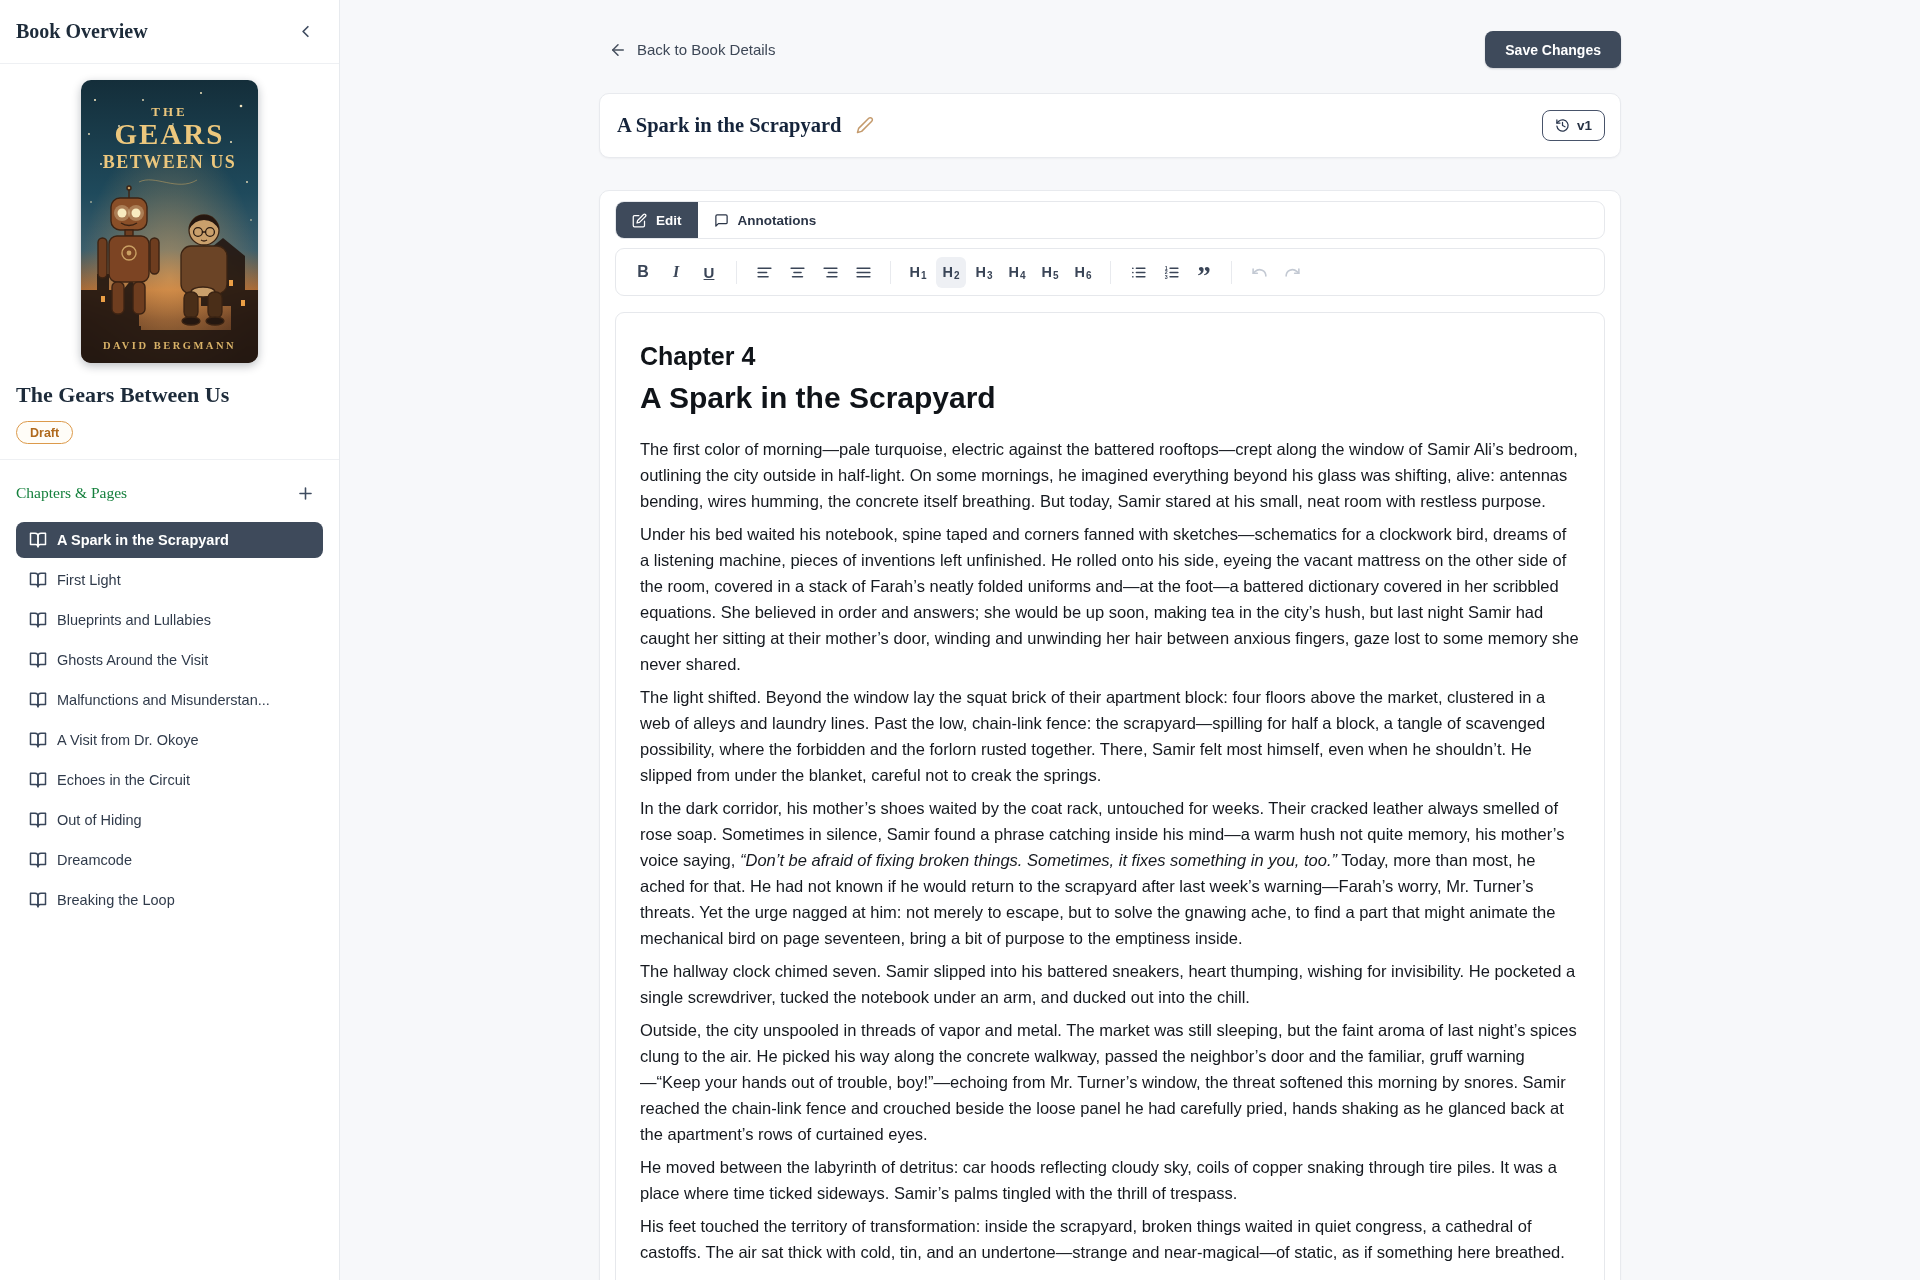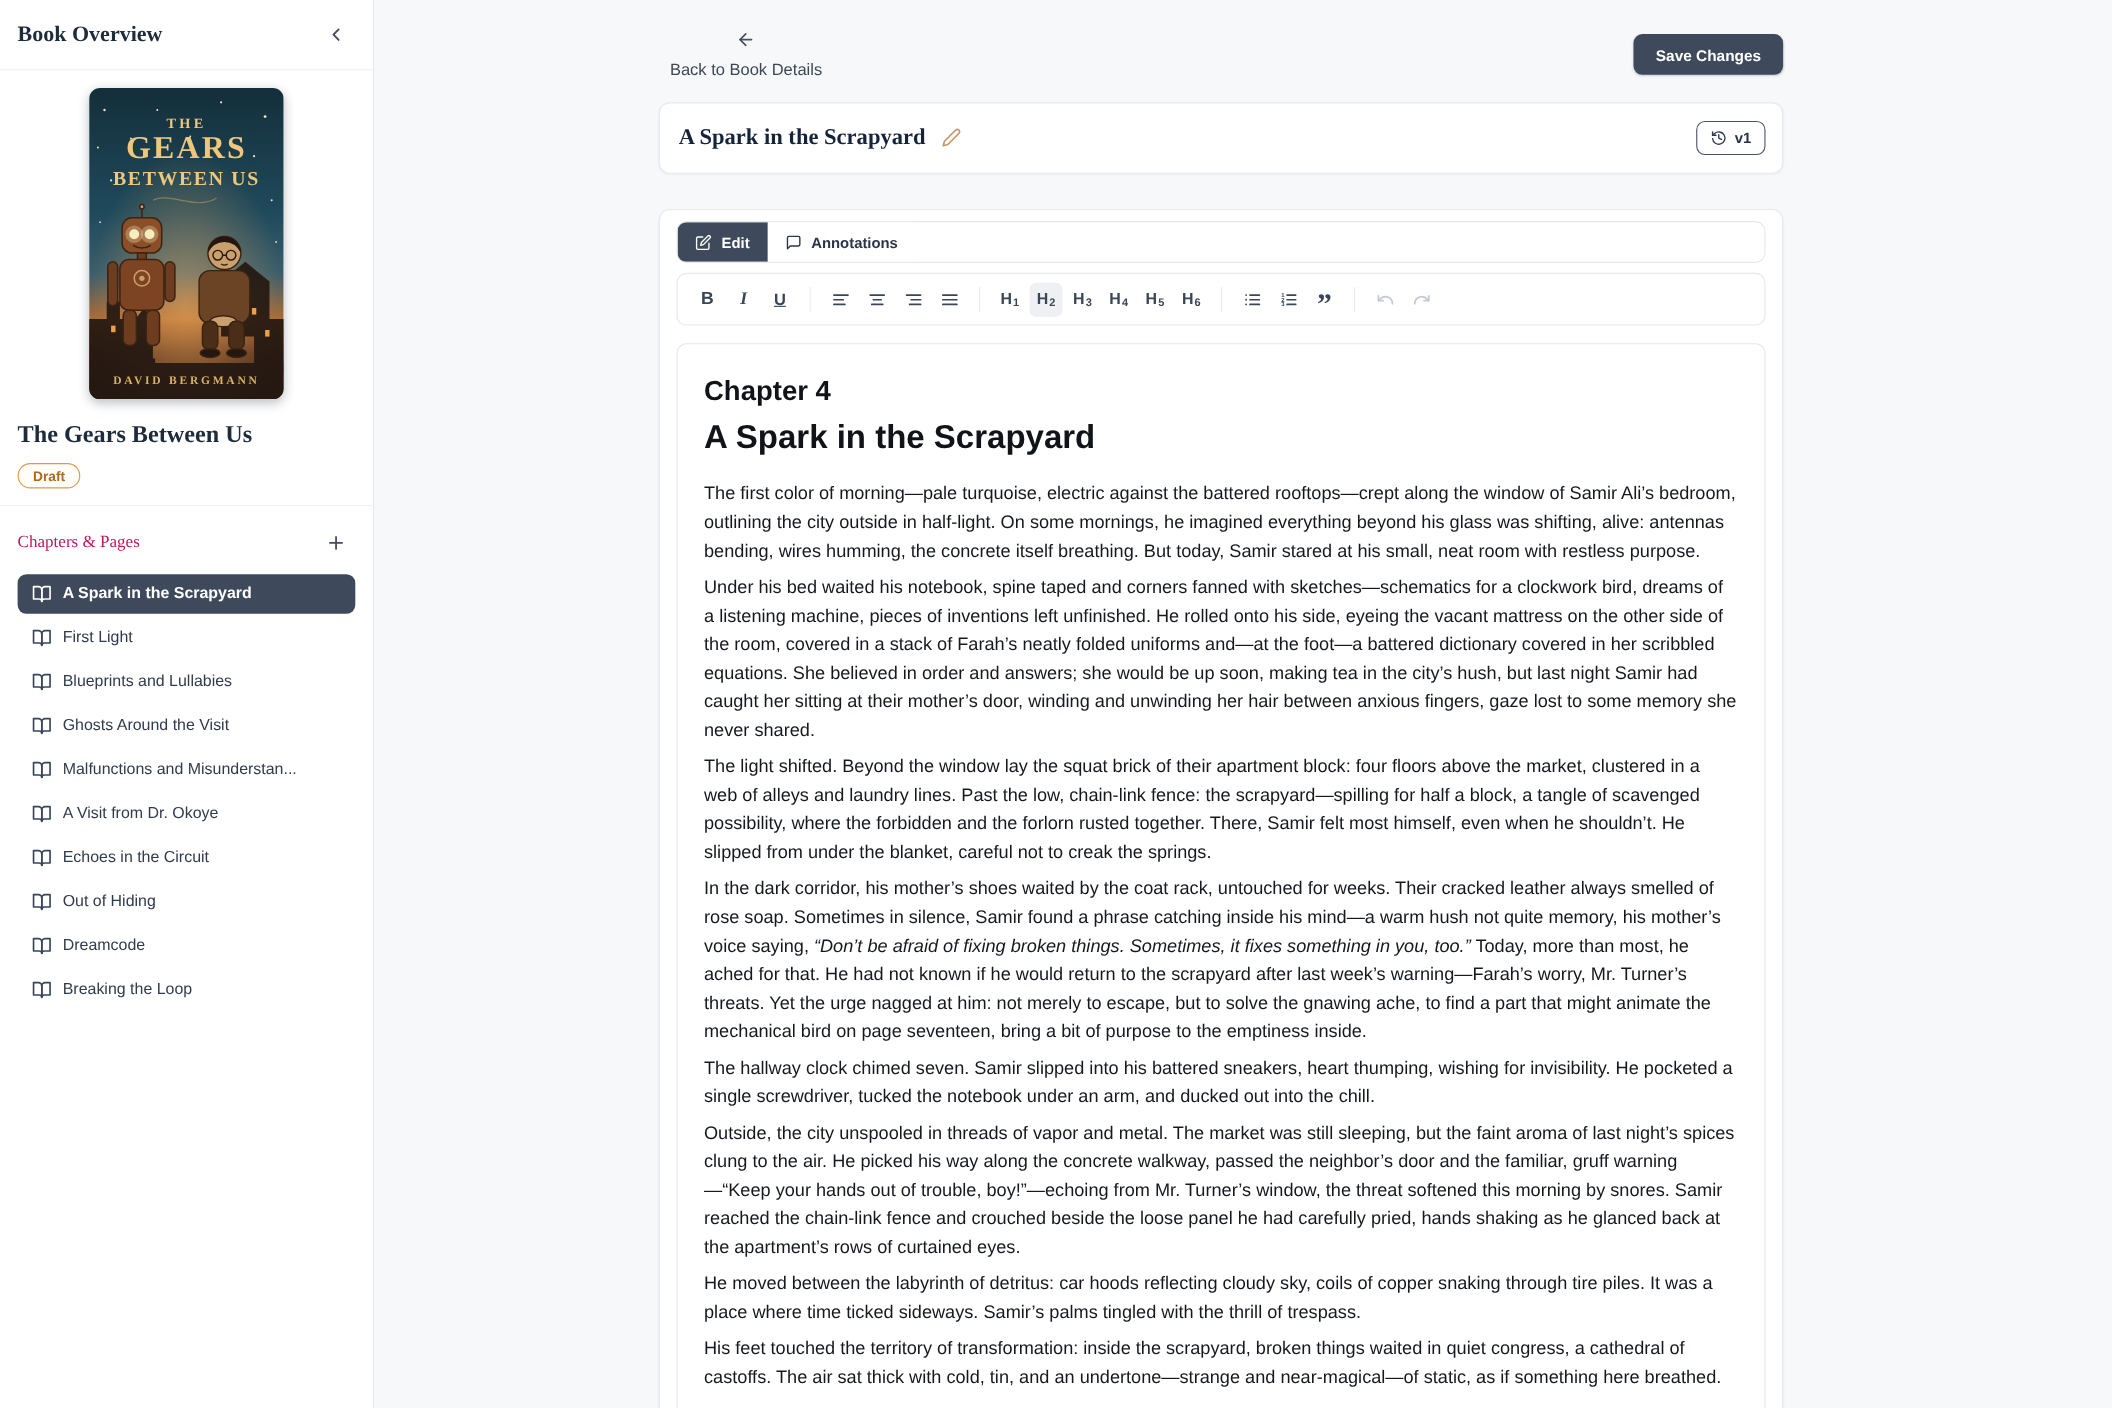--- a/index.html
+++ b/index.html
@@ -17,37 +17,37 @@
     align-items:center;justify-content:center;color:#3f4c60;cursor:pointer;border-radius:6px;}
   .icon-btn .icon{width:19px;height:19px;}
   .cover-wrap{width:177px;height:283px;margin:16px auto 0;border-radius:10px;overflow:hidden;
     box-shadow:0 3px 10px rgba(10,20,35,.28);}
   .book-title{margin:19px 16px 0;font-size:22px;font-weight:700;color:#1d2b3a;}
   .draft-badge{display:inline-flex;align-items:center;margin:13px 16px 0;height:23px;
     padding:0 13px;border:1.5px solid var(--draft-border);color:var(--draft-text);
     border-radius:999px;font-size:12.5px;font-weight:700;background:#fffdf8;box-sizing:border-box;}
   .sb-div{margin-top:15px;border-top:1px solid #eef0f3;}
   .sections-row{display:flex;align-items:center;justify-content:space-between;margin:19px 20px 0 16px;}
-  .sections-label{font-size:15.5px;color:#be185d;}
+  .sections-label{font-size:15.5px;color:#15803d;}
   .chapter-list{list-style:none;margin:15px 16px 0;padding:0;display:flex;flex-direction:column;gap:4px;}
   .chapter-item{height:36px;display:flex;align-items:center;gap:10px;padding:0 8px 0 13px;
     border-radius:8px;font-size:14.5px;color:#303b4b;cursor:pointer;white-space:nowrap;overflow:hidden;}
   .chapter-item .icon{width:18px;height:18px;color:#39465a;flex:none;}
   .chapter-item .ch-label{overflow:hidden;text-overflow:ellipsis;}
   .chapter-item.active{background:var(--accent);color:#fff;font-weight:600;}
   .chapter-item.active .icon{color:#fff;}
   .icon{display:inline-flex;align-items:center;justify-content:center;}
   .icon svg{width:100%;height:100%;}
 
   
   .main{position:absolute;left:300px;top:0;right:0;bottom:0;}
   .col{width:1022px;margin:0 auto;position:relative;}
   .topbar{display:flex;align-items:center;justify-content:space-between;padding-top:31px;height:37px;}
   .back-link{display:flex;align-items:center;gap:10px;margin-left:10px;background:none;border:none;
-    font-size:15px;color:#3d4756;cursor:pointer;padding:0;flex-direction:column;}
+    font-size:15px;color:#3d4756;cursor:pointer;padding:0;}
   .back-link .icon{width:18px;height:18px;color:#47505e;}
   .save-btn{height:37px;padding:0 20px;background:var(--accent);color:#fff;border:none;border-radius:8px;
     font-size:14px;font-weight:700;cursor:pointer;box-shadow:0 1px 2px rgba(16,24,40,.18);}
 
   .title-card{margin-top:25px;height:65px;background:#fff;border:1px solid #e8eaee;border-radius:10px;
     box-sizing:border-box;display:flex;align-items:center;justify-content:space-between;
     padding:0 15px 0 17px;box-shadow:0 1px 2px rgba(16,24,40,.04);}
   .title-left{display:flex;align-items:center;gap:14px;}
   .page-title{margin:0;font-size:20.5px;font-weight:700;color:#15243b;}
   .pencil-btn{background:none;border:none;padding:0;width:20px;height:20px;color:var(--pencil);cursor:pointer;}

